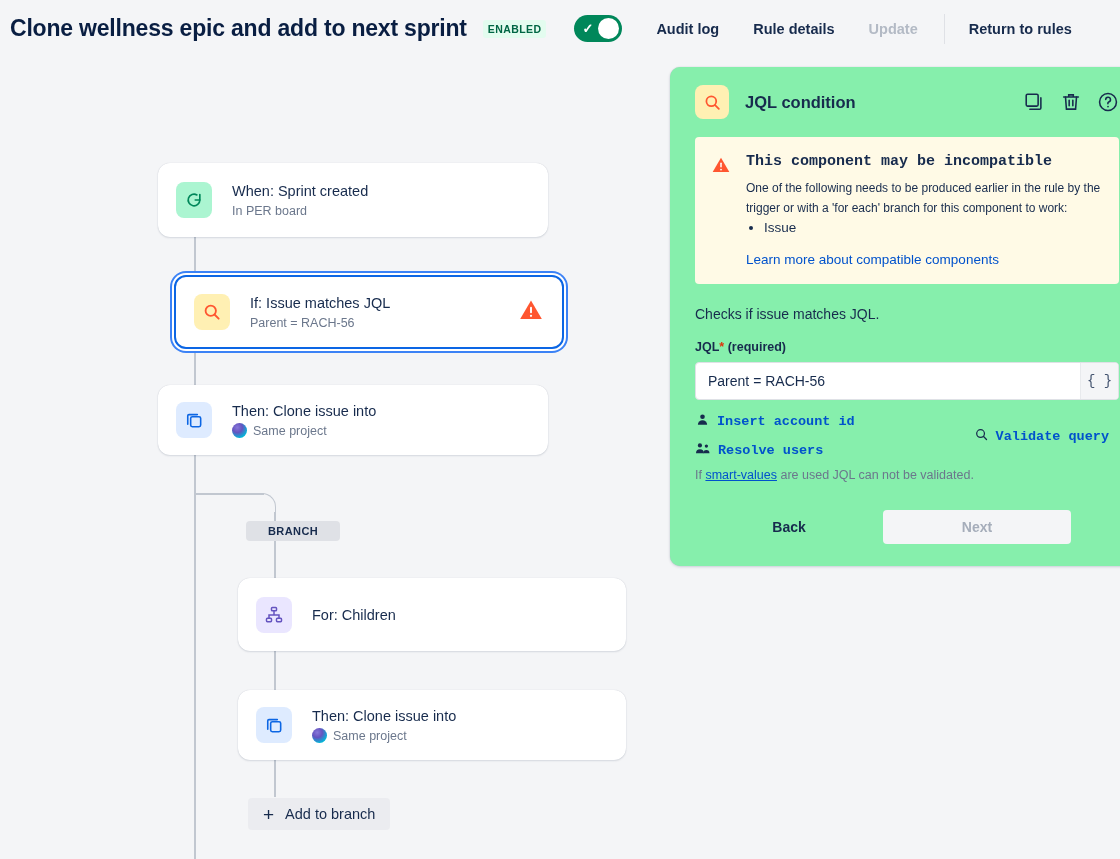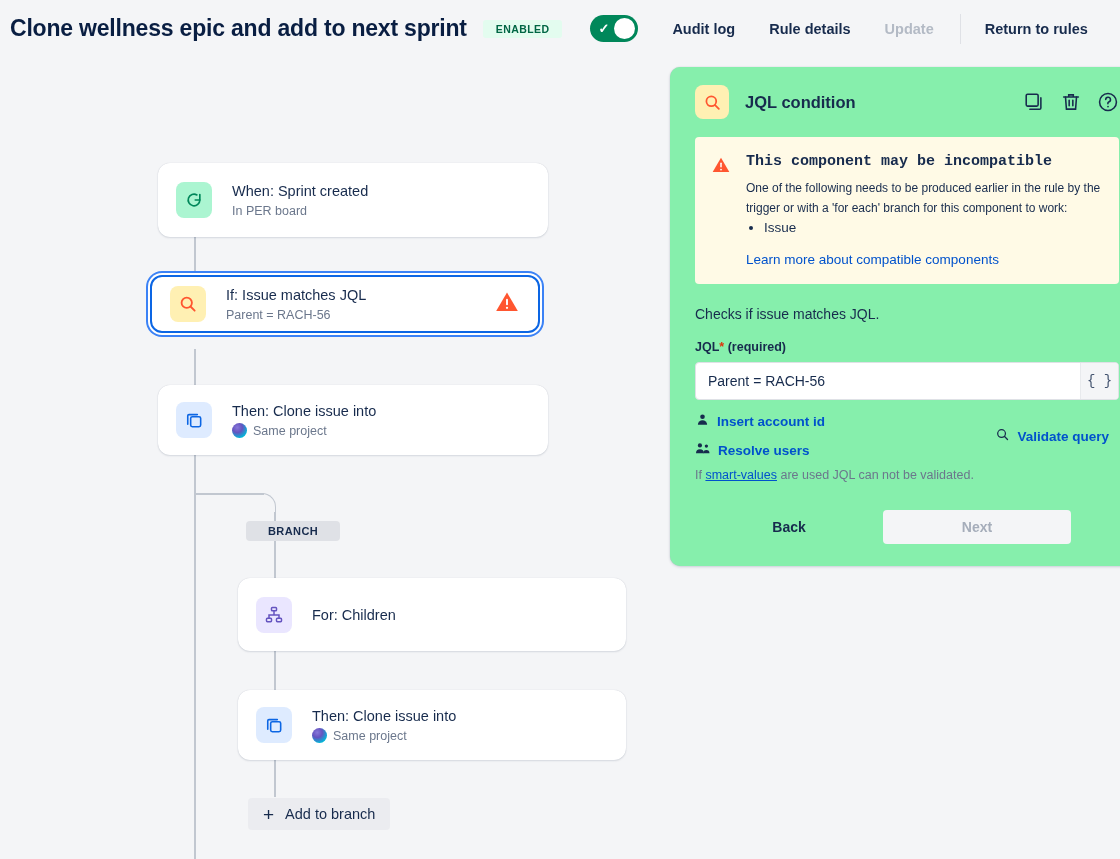--- a/index.html
+++ b/index.html
@@ -26,21 +26,21 @@
     letter-spacing: -0.2px;
     white-space: nowrap;
   }
   .enabled-badge {
     margin-left: 16px;
     background: #e3fcef;
     color: #006644;
     font-size: 10.5px;
     font-weight: 700;
     letter-spacing: 0.4px;
-    padding: 3px 13px;
+    padding: 3px 5px;
     border-radius: 3px;
   }
   .toggle {
     margin-left: 28px;
     width: 48px; height: 27px;
     border-radius: 14px;
     background: #00875a;
     display: flex;
     align-items: center;
     padding: 0 3px;
@@ -229,20 +229,21 @@
     border-left: 1px solid #e8eaed;
     display: flex; align-items: center; justify-content: center;
     font-size: 14px; color: #42526e; cursor: pointer;
     font-family: "Liberation Mono", monospace;
   }
 
   .linkrow {
     position: relative;
     margin-top: 12px;
     height: 56px;
+    font-family: Liberation Mono, monospace;
   }
   .ilink {
     display: flex; align-items: center; gap: 7px;
     color: #0052cc; font-size: 13.5px; font-weight: 700;
     cursor: pointer;
     position: absolute;
   }
   .ilink.acct { left: 0; top: 0; }
   .ilink.resolve { left: 0; top: 29px; }
   .ilink.validate { right: 10px; top: 15px; }
@@ -314,21 +315,21 @@
         </svg>
       </div>
       <div class="txt">
         <div class="t1">When: Sprint created</div>
         <div class="t2">
           <span>In PER board</span>
         </div>
       </div>
     </div>
 
-    <div class="node selected" style="left:150px; top:218px; width:390px; height:58px;">
+    <div class="node selected" style="left:174px; top:218px; width:390px; height:74px;">
       <div class="ic" style="background:#fff0b3;">
         <svg width="20" height="20" viewBox="0 0 24 24" fill="none" stroke="#ff5630" stroke-width="2.2" stroke-linecap="round">
           <circle cx="10.5" cy="10.5" r="6.2"></circle>
             <path d="M15.3 15.3 20 20"></path>
         </svg>
       </div>
       <div class="txt">
         <div class="t1">If: Issue matches JQL</div>
         <div class="t2">
           <span>Parent = RACH-56</span>

